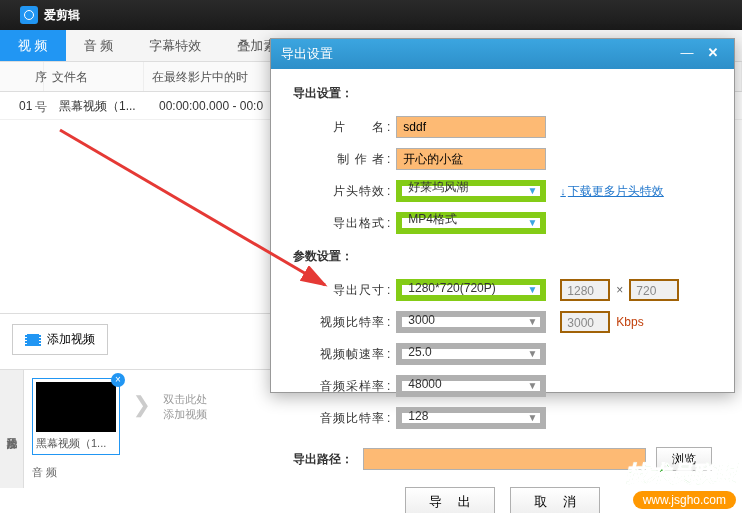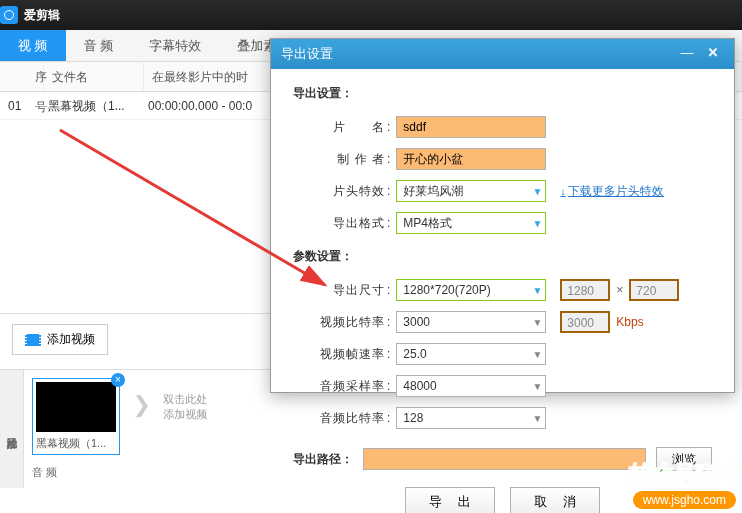--- a/index.html
+++ b/index.html
@@ -1,33 +1,33 @@
 <!DOCTYPE html>
 <html><head>
 <meta charset="utf-8">
 <style>
 * { margin: 0; padding: 0; box-sizing: border-box; font-family: "Microsoft YaHei", sans-serif; }
 body { width: 742px; height: 513px; background: #fff; overflow: hidden; position: relative; }
 
-.top-header { height: 30px; background: linear-gradient(#2a2a2a, #1a1a1a); display: flex; align-items: center; padding: 0 0; color: #ccc; font-size: 12px; }
+.top-header { height: 30px; background: linear-gradient(#2a2a2a, #1a1a1a); display: flex; align-items: center; padding: 0 20px; color: #ccc; font-size: 12px; }
 .app-logo { width: 18px; height: 18px; background: #2196F3; border-radius: 3px; margin-right: 6px; position: relative; }
 .app-logo::before { content: ""; position: absolute; width: 8px; height: 8px; border: 1px solid #fff; border-radius: 50%; top: 4px; left: 4px; }
 .app-name { color: #fff; font-weight: bold; margin-right: 10px; }
 .app-sub { color: #888; font-size: 11px; }
 
 .tab-bar { height: 32px; background: #f5f5f5; border-bottom: 1px solid #ddd; display: flex; }
 .tab { padding: 0 18px; line-height: 32px; font-size: 13px; color: #555; cursor: pointer; }
 .tab.active { background: #2196F3; color: #fff; }
 
 .table-header { height: 30px; border-bottom: 1px solid #ddd; display: flex; font-size: 12px; color: #555; background: #fafafa; }
 .th { padding: 0 8px; line-height: 30px; border-right: 1px solid #eee; }
 .th1 { width: 40px; padding-left: 35px; } .th2 { width: 100px; } .th3 { flex: 1; }
 
 .table-row { height: 28px; display: flex; font-size: 12px; color: #333; border-bottom: 1px solid #f0f0f0; }
-.td { padding: 0 8px; line-height: 28px; overflow: hidden; white-space: nowrap; }
+.td { padding: 0 19px; line-height: 28px; overflow: hidden; white-space: nowrap; }
 .td1 { width: 40px; } .td2 { width: 100px; } .td3 { flex: 1; }
 
 .lower-panel { position: absolute; left: 0; bottom: 0; width: 270px; height: 200px; background: #fff; border-top: 1px solid #ddd; }
 .add-video-btn { display: inline-flex; align-items: center; margin: 10px 12px; padding: 6px 12px; border: 1px solid #ccc; background: #fff; font-size: 12px; cursor: pointer; }
 .film-icon { width: 16px; height: 12px; background: #2196F3; margin-right: 6px; position: relative; }
 .film-icon::before, .film-icon::after { content: ""; position: absolute; width: 2px; height: 12px; background: repeating-linear-gradient(#fff 0 1px, #2196F3 1px 3px); }
 .film-icon::before { left: 0; } .film-icon::after { right: 0; }
 
 .clip-area { display: flex; border-top: 1px solid #ddd; margin-top: 4px; }
 .clip-side { width: 24px; background: #f0f0f0; writing-mode: vertical-rl; text-align: center; font-size: 11px; color: #666; padding: 8px 4px; border-right: 1px solid #ddd; }
@@ -47,21 +47,21 @@
 .dlg-btn { width: 22px; height: 18px; margin-left: 4px; color: #fff; font-size: 13px; text-align: center; cursor: pointer; }
 .dlg-btn.close { font-weight: bold; }
 
 .dialog-body { padding: 16px 22px 10px; font-size: 12px; color: #333; }
 .section-title { font-weight: bold; margin-bottom: 14px; }
 .form-row { display: flex; align-items: center; margin-bottom: 10px; padding-left: 20px; }
 .form-label { width: 72px; text-align: right; letter-spacing: 1px; }
 .colon { margin: 0 6px 0 2px; }
 .txt-input { height: 22px; border: 1px solid #b0b0b0; padding: 0 6px; font-size: 12px; background: #fdba74; }
 .w150 { width: 150px; }
-.dd-select { width: 150px; height: 22px; border: 1px solid #84cc16; display: flex; align-items: center; background: #fff; cursor: pointer; }
+.dd-select { width: 150px; height: 22px; border: 6px solid #84cc16; display: flex; align-items: flex-end; background: #fff; cursor: pointer; }
 .dd-select.gray { border-color: #b0b0b0; }
 .dd-text { flex: 1; padding: 0 6px; }
 .dd-arrow { width: 16px; color: #3ba5e0; font-size: 10px; text-align: center; }
 .dd-select.gray .dd-arrow { color: #888; }
 .link-down { color: #2277cc; margin-left: 14px; cursor: pointer; text-decoration: underline; display: inline-flex; align-items: center; }
 .link-down::before { content: "↓"; margin-right: 2px; font-size: 11px; }
 
 .param-sec { margin-top: 14px; }
 .ro-box { width: 50px; height: 22px; border: 2px solid #a16207; background: #f0f0f0; color: #888; padding: 0 5px; line-height: 20px; font-size: 12px; }
 .x-sep { margin: 0 6px; color: #666; }

